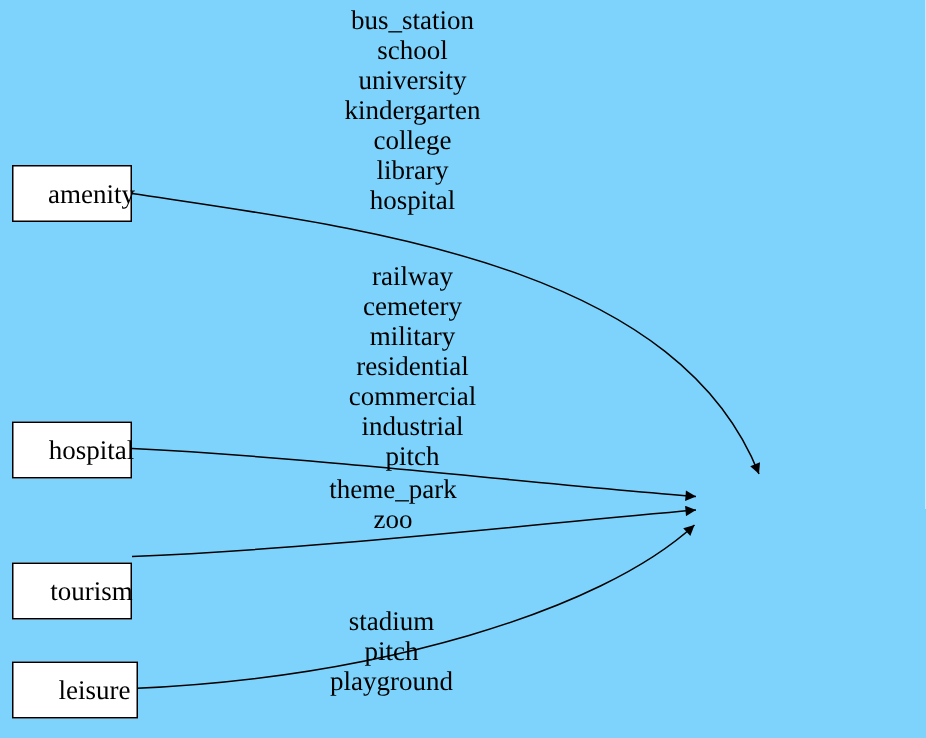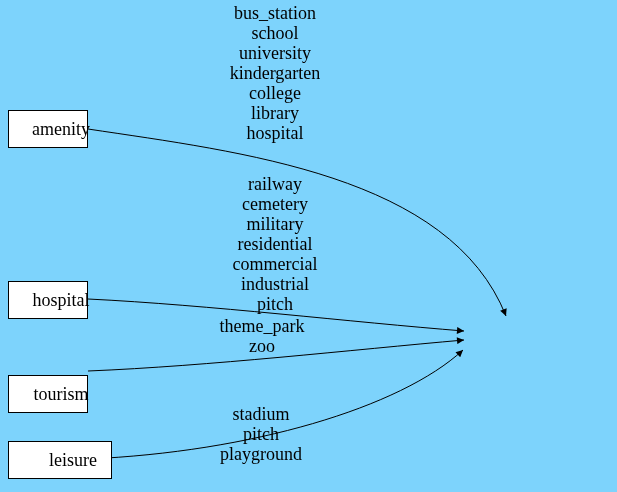--- a/index.html
+++ b/index.html
@@ -93,18 +93,18 @@
   </div>
 
   <div class="node" style="left:8px; top:281px; width:80px; height:38px;">
     <span>hospital</span>
   </div>
 
   <div class="node" style="left:8px; top:352px; width:80px; height:38px;margin-top:23px;">
     <span>tourism</span>
   </div>
 
-  <div class="node" style="left:8px; top:441px; width:104px; height:38px;">
+  <div class="node" style="left:8px; top:441px; width:84px; height:38px;">
     <span>leisure</span>
   </div>
 
 
 </div>
 
 </body></html>

